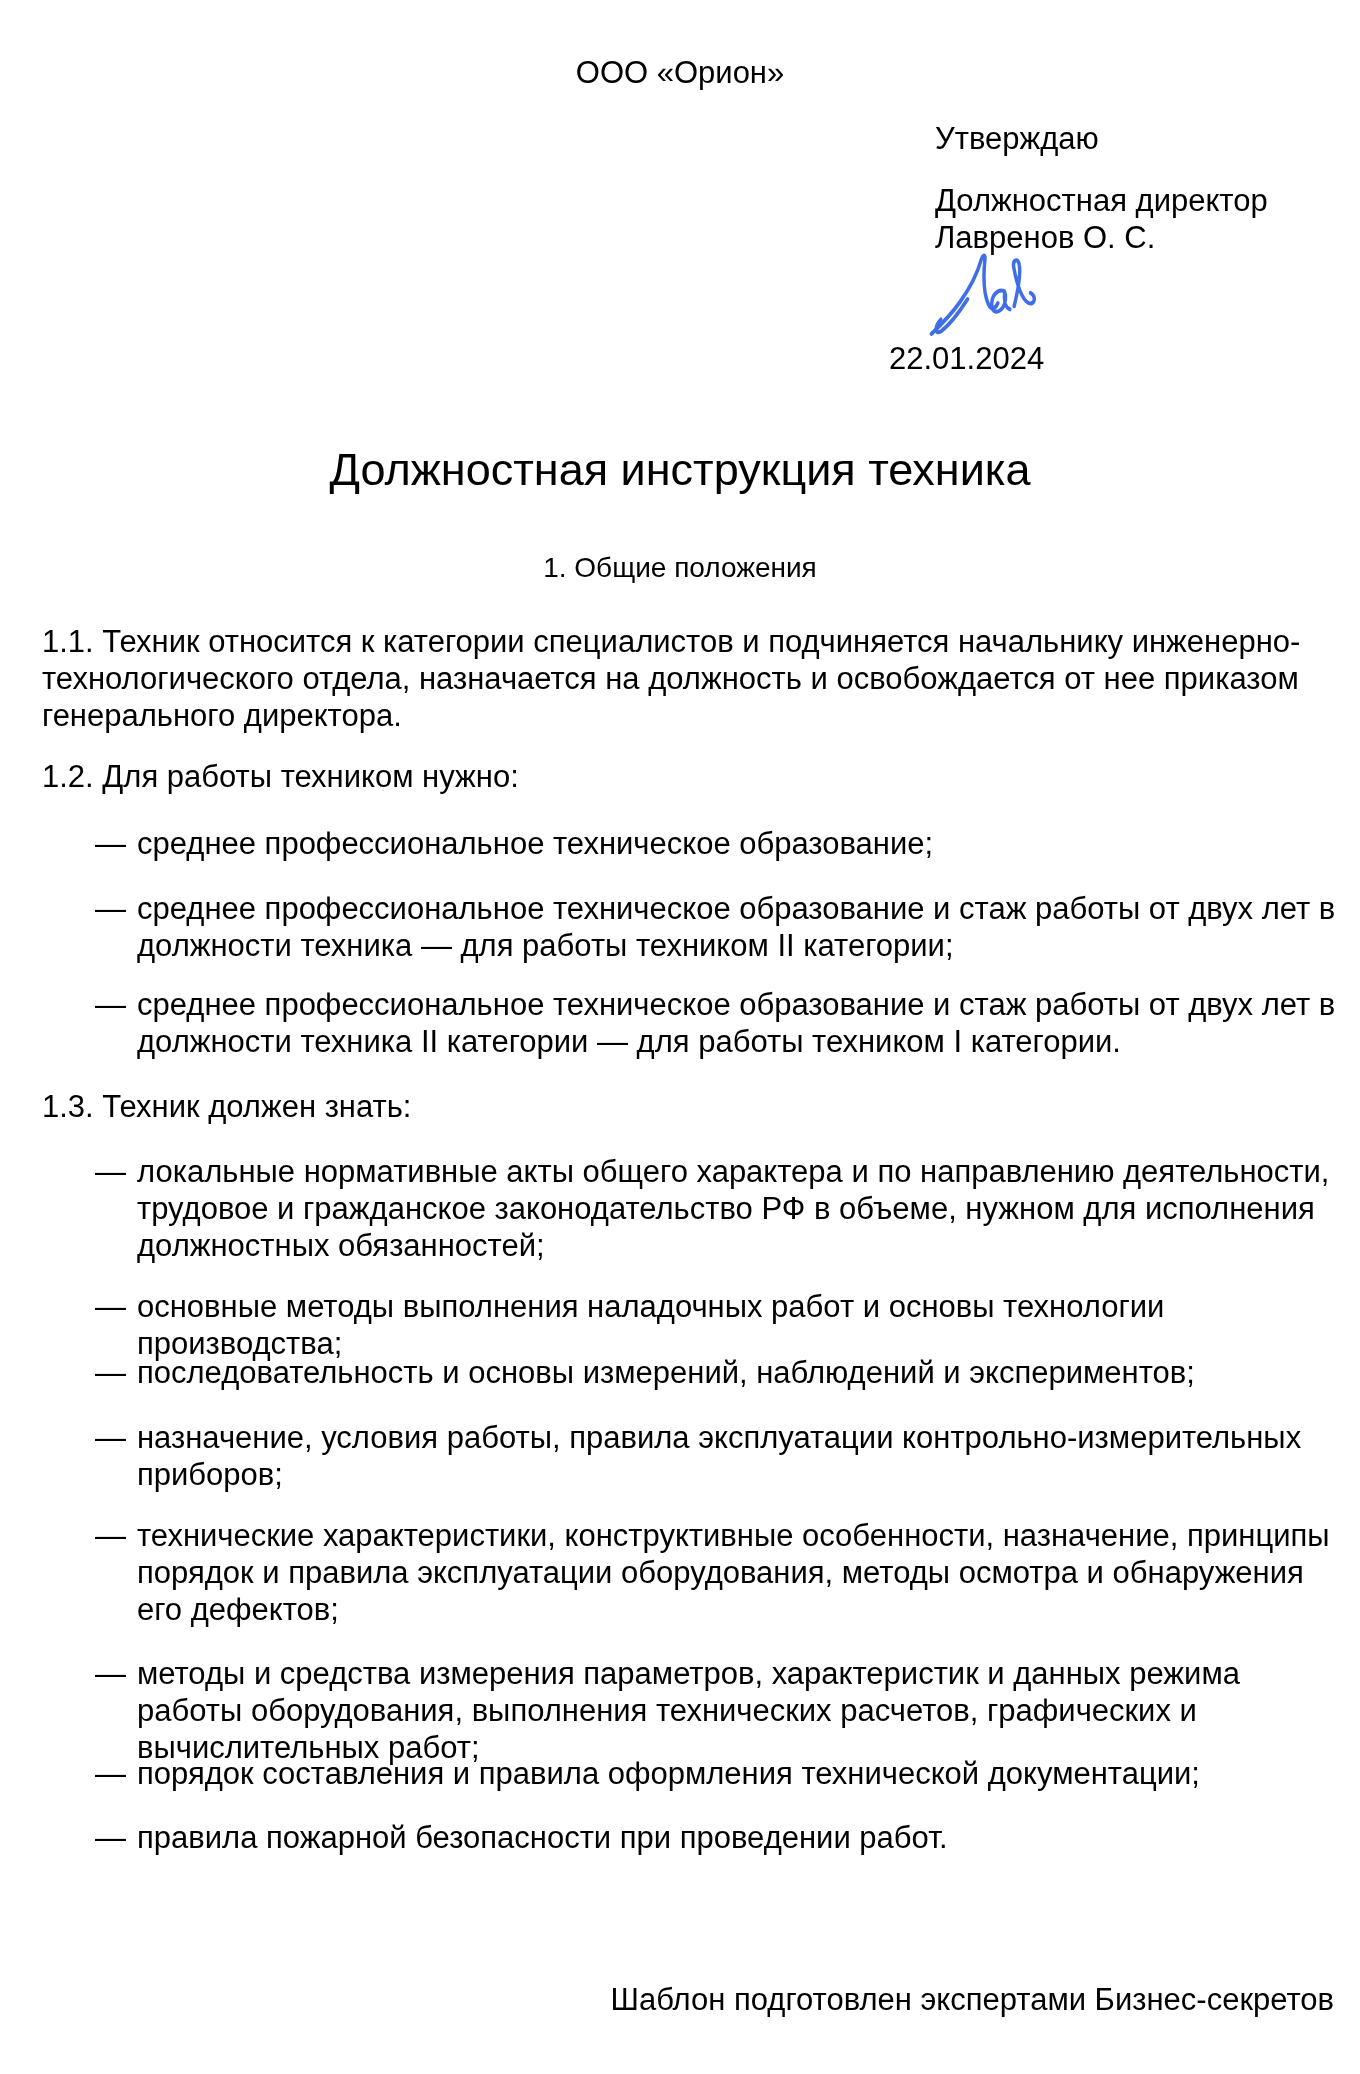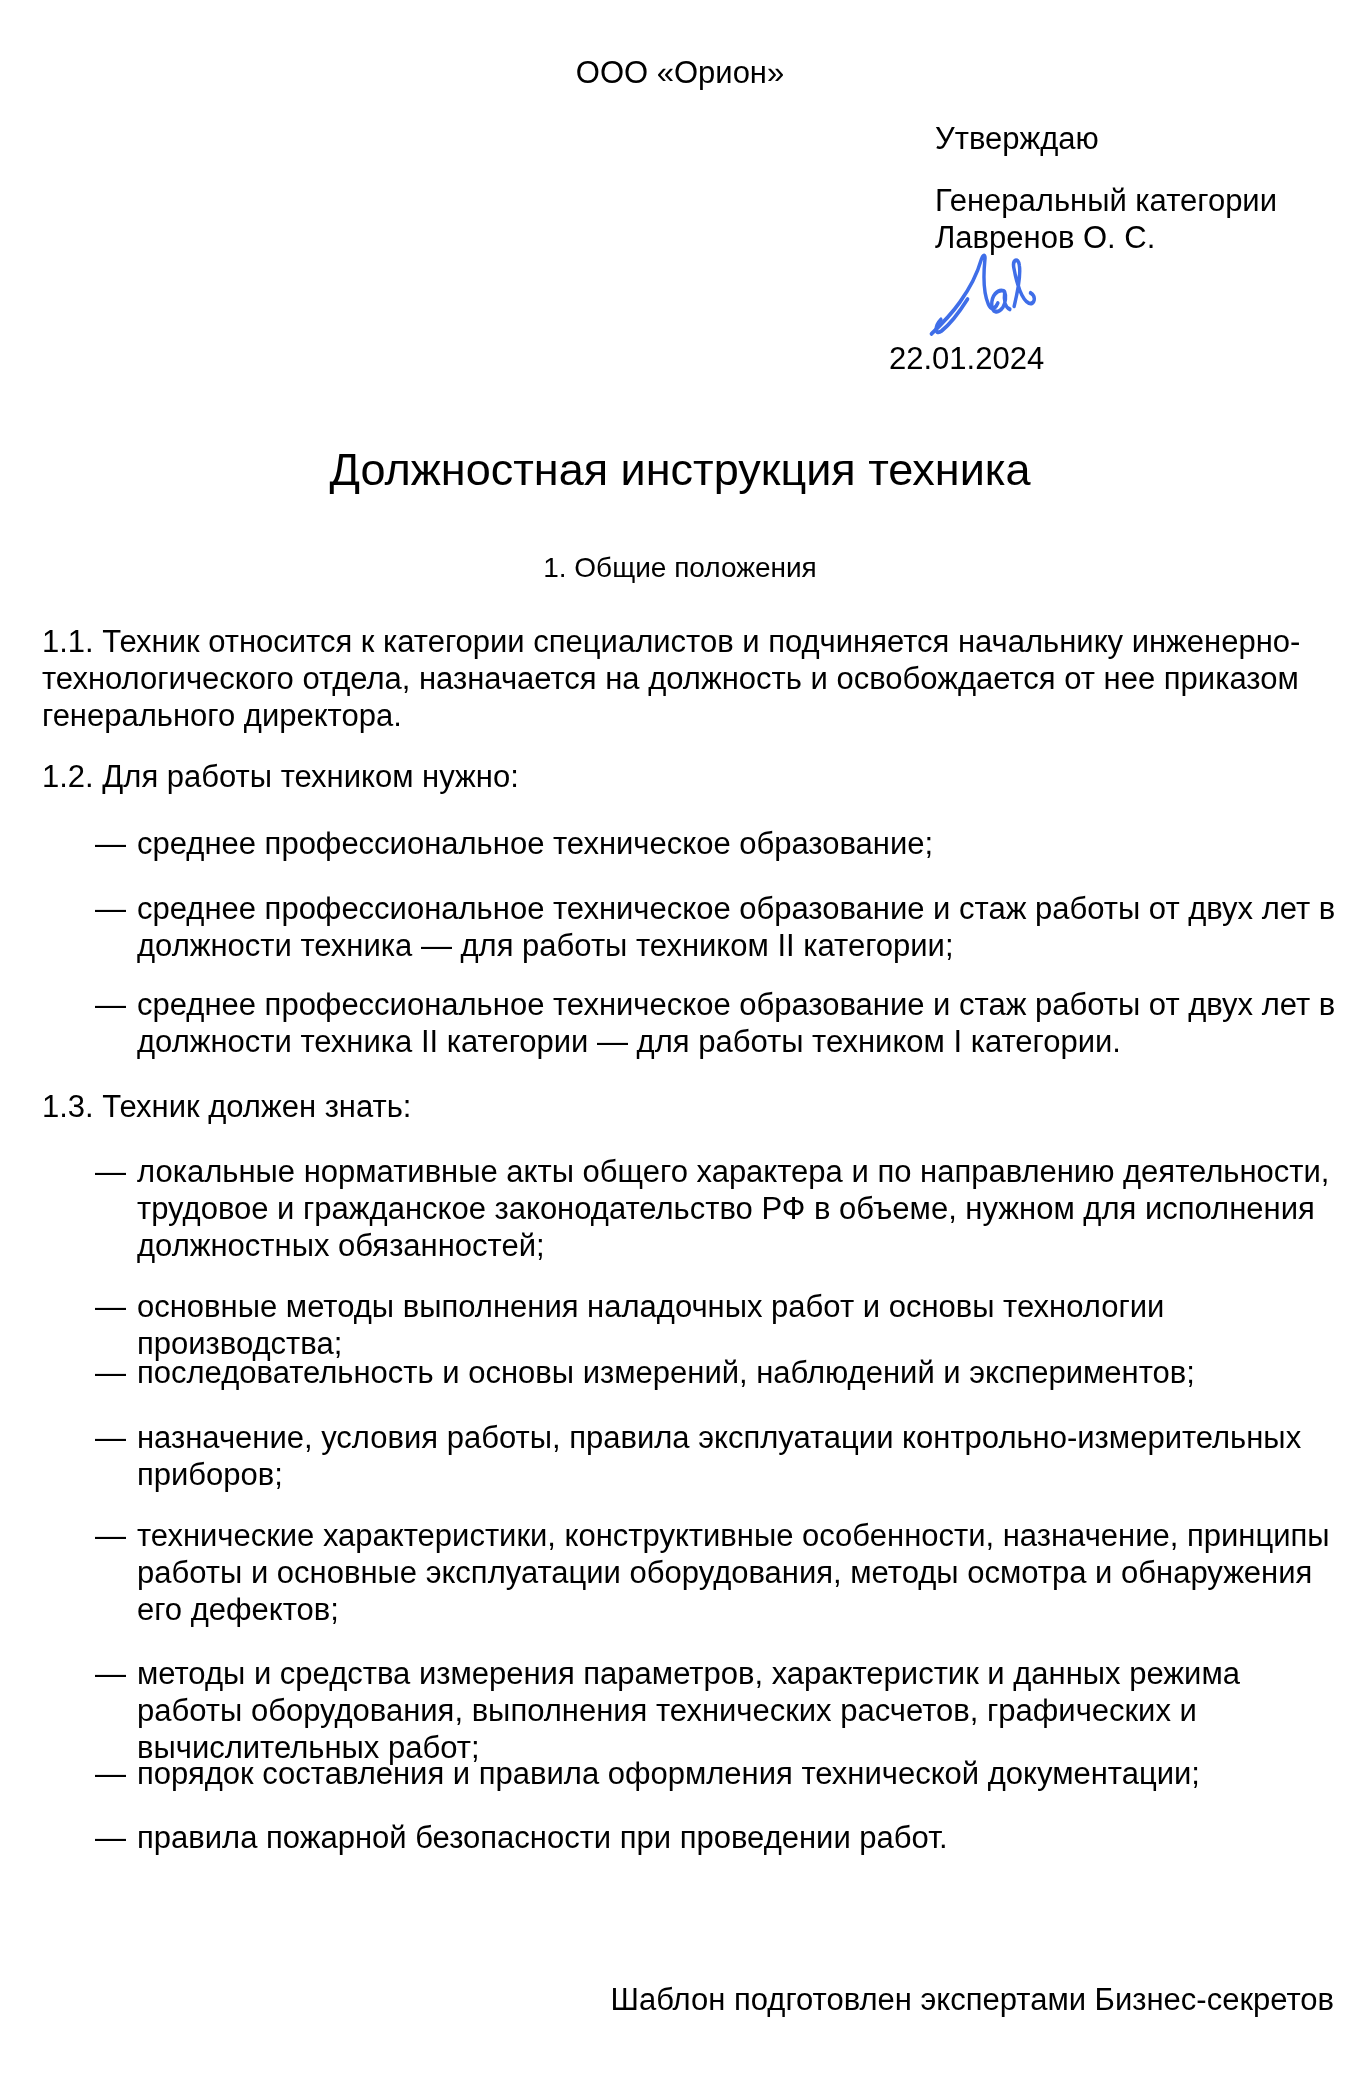--- a/index.html
+++ b/index.html
@@ -53,21 +53,21 @@
 </head>
 <body>
 
 <div class="page">
 
   <div class="abs company">ООО «Орион»</div>
 
   <div class="abs approval-label">Утверждаю</div>
 
   <div class="abs approval-signer">
-    <div>Генеральный категории</div>
+    <div>Должностная директор</div>
     <div>Лавренов О. С.</div>
   </div>
 
   <svg class="abs signature" viewBox="0 0 130 90" preserveAspectRatio="none">
     <g fill="none" stroke-width="4" stroke-linecap="round" stroke-linejoin="round" stroke="#3f6ee8">
       <path d="M4,82 C14,74 27,63 37,51 C49,37 58,21 62,9 C64,4 67,4 66,10 C64,27 65,43 70,53 C73,59 78,58 81,52"></path>
       <path d="M46,48 C37,60 25,73 16,79 C8,84 7,75 15,68"></path>
       <path d="M88,40 C80,38 74,45 74,53 C74,61 81,63 87,56 C90,52 91,45 89,41 C88,48 89,56 95,58"></path>
       <path d="M100,55 C104,41 108,25 106,15 C105,7 97,9 100,19 C103,33 109,49 117,52 C124,54 126,45 119,42"></path>
     </g>
@@ -109,21 +109,21 @@
   <div class="abs bullet" style="top:1354px">
     <span class="dash">—</span>
     <span>последовательность и основы измерений, наблюдений и экспериментов;</span>
   </div>
   <div class="abs bullet" style="top:1419px">
     <span class="dash">—</span>
     <span>назначение, условия работы, правила эксплуатации контрольно-измерительных приборов;</span>
   </div>
   <div class="abs bullet" style="top:1517px">
     <span class="dash">—</span>
-    <span>технические характеристики, конструктивные особенности, назначение, принципы работы и основные эксплуатации оборудования, методы осмотра и обнаружения его дефектов;</span>
+    <span>технические характеристики, конструктивные особенности, назначение, принципы порядок и правила эксплуатации оборудования, методы осмотра и обнаружения его дефектов;</span>
   </div>
   <div class="abs bullet" style="top:1655px">
     <span class="dash">—</span>
     <span>методы и средства измерения параметров, характеристик и данных режима работы оборудования, выполнения технических расчетов, графических и вычислительных работ;</span>
   </div>
   <div class="abs bullet" style="top:1755px">
     <span class="dash">—</span>
     <span>порядок составления и правила оформления технической документации;</span>
   </div>
   <div class="abs bullet" style="top:1819px">

